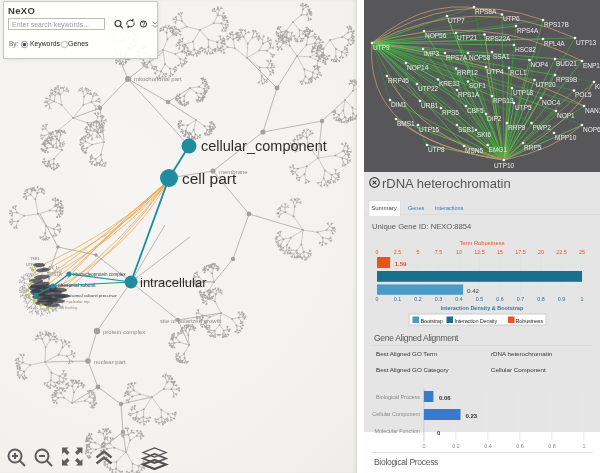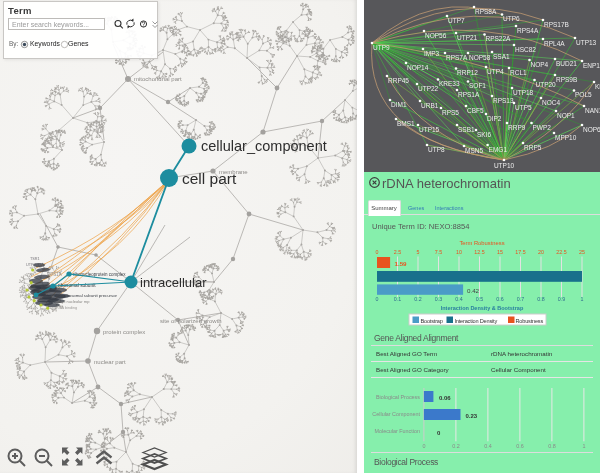--- a/index.html
+++ b/index.html
@@ -8,21 +8,21 @@
  box-shadow:inset -3px 0 4px -2px rgba(0,0,0,0.12)}
 #search{position:absolute;left:3px;top:1px;width:155px;height:58px;background:rgba(255,255,255,0.93);
  border:1px solid #c9c7c4;box-shadow:1px 1px 3px rgba(0,0,0,0.08)}
 #search .t{position:absolute;left:4px;top:3px;font-size:9.5px;font-weight:bold;color:#3a3a3a;letter-spacing:0.3px}
 #search .inp{position:absolute;left:4px;top:16px;width:97px;height:12px;border:1px solid #bdbbb8;background:#fff}
 #search .ph{position:absolute;left:8px;top:19px;font-size:7px;color:#9a9a9a}
 #search .by{position:absolute;left:5px;top:38px;font-size:6.5px;color:#666}
 #search .kw{position:absolute;left:26px;top:38px;font-size:6.8px;color:#222}
 #search .gn{position:absolute;left:64px;top:38px;font-size:7px;color:#222}
 #net{position:absolute;left:364px;top:0;width:236px;height:172px;background:#57575a}
-#detail{position:absolute;left:364px;top:172px;width:236px;height:301px;background:#86efac}
+#detail{position:absolute;left:364px;top:172px;width:236px;height:260px;background:#e5e5e5}
 .abs{position:absolute}
 #title{position:absolute;left:18px;top:4px;font-size:13px;color:#555}
 #tabs{position:absolute;left:0;top:27.5px;width:236px;height:15px;border-bottom:1px solid #ddd}
 #tab1{position:absolute;left:3.5px;top:0;width:33px;height:16px;background:#fff;border:1px solid #ddd;border-bottom:0;
  font-size:6px;color:#444;text-align:center;line-height:15px;border-radius:2px 2px 0 0}
 #tab2{position:absolute;left:44px;top:5px;font-size:5.5px;color:#337ab7}
 #tab3{position:absolute;left:71px;top:5px;font-size:5.5px;color:#337ab7}
 #uid{position:absolute;left:8px;top:50px;font-size:7.6px;color:#575757}
 #goh{position:absolute;left:10px;top:161px;font-size:8.5px;color:#555;letter-spacing:-0.3px}
 #gohr{position:absolute;left:7px;top:173px;width:222px;border-top:1px solid #ddd}
@@ -109,21 +109,21 @@
         <text x="201" y="151" font-size="14.5" fill="#2d2d2d">cellular_component</text>
         <text x="182" y="184" font-size="15.5" fill="#2d2d2d">cell part</text>
         <text x="140" y="287" font-size="13" fill="#2d2d2d">intracellular</text>
         <text x="134" y="81" font-size="6" fill="#8d8b88">mitochondrial part</text>
         <text x="219" y="173.5" font-size="6" fill="#8d8b88">membrane</text>
         <text x="103" y="334" font-size="6" fill="#8d8b88">protein complex</text>
         <text x="94" y="364" font-size="6" fill="#8d8b88">nuclear part</text>
         <text x="160" y="322.5" font-size="6" fill="#8d8b88">site of polarized growth</text>
       </svg>
 <div id="search">
- <div class="t">Term</div>
+ <div class="t">NeXO</div>
  <div class="inp"></div>
         <div class="ph">Enter search keywords...</div>
  <svg class="abs" style="left:106px;top:15px" width="52" height="15" viewBox="0 0 52 15">
   <circle cx="8" cy="6.5" r="3" stroke="#333" stroke-width="1.1" fill="none"></circle>
   <path d="M10.2 8.7L12.8 11.3" stroke="#333" stroke-width="1.2"></path>
   <path d="M16.9 7.7a3.6 3.6 0 0 1 6-3.5" stroke="#333" stroke-width="1" fill="none"></path>
   <path d="M24.1 5.3a3.6 3.6 0 0 1-6 3.5" stroke="#333" stroke-width="1" fill="none"></path>
   <path d="M23.4 1.6l0.2 2.9-2.7-1z" fill="#333"></path>
           <path d="M17.6 11.4l-0.2-2.9 2.7 1z" fill="#333"></path>
   <circle cx="33.5" cy="7" r="3.1" stroke="#333" stroke-width="1" fill="none"></circle>
@@ -407,21 +407,21 @@
  <svg class="abs" style="left:5px;top:5px" width="11" height="11" viewBox="0 0 11 11">
   <circle cx="5.5" cy="5.5" r="4.8" stroke="#3d3d3d" stroke-width="1.2" fill="none"></circle>
   <path d="M3.6 3.6l3.8 3.8M7.4 3.6L3.6 7.4" stroke="#3d3d3d" stroke-width="1.2"></path>
       </svg>
  <div id="title">rDNA heterochromatin</div>
  <div id="tabs">
         <div id="tab1">Summary</div>
         <div id="tab2">Genes</div>
         <div id="tab3">Interactions</div>
       </div>
- <div id="uid">Unique Term ID: NEXO:8854</div>
+ <div id="uid">Unique Gene ID: NEXO:8854</div>
  <svg class="abs" style="left:0;top:62px" width="236" height="95" viewBox="0 0 236 95" font-family="Liberation Sans, sans-serif">
   <text x="118" y="10.5" font-size="5.8" fill="#e8531f" text-anchor="middle">Term Robustness</text>
   <g font-size="5.3" fill="#e8531f" text-anchor="middle">
    <text x="13" y="20">0</text>
           <text x="33.5" y="20">2.5</text>
           <text x="54" y="20">5</text>
    <text x="74.5" y="20">7.5</text>
           <text x="95" y="20">10</text>
           <text x="115.5" y="20">12.5</text>
    <text x="136" y="20">15</text>

